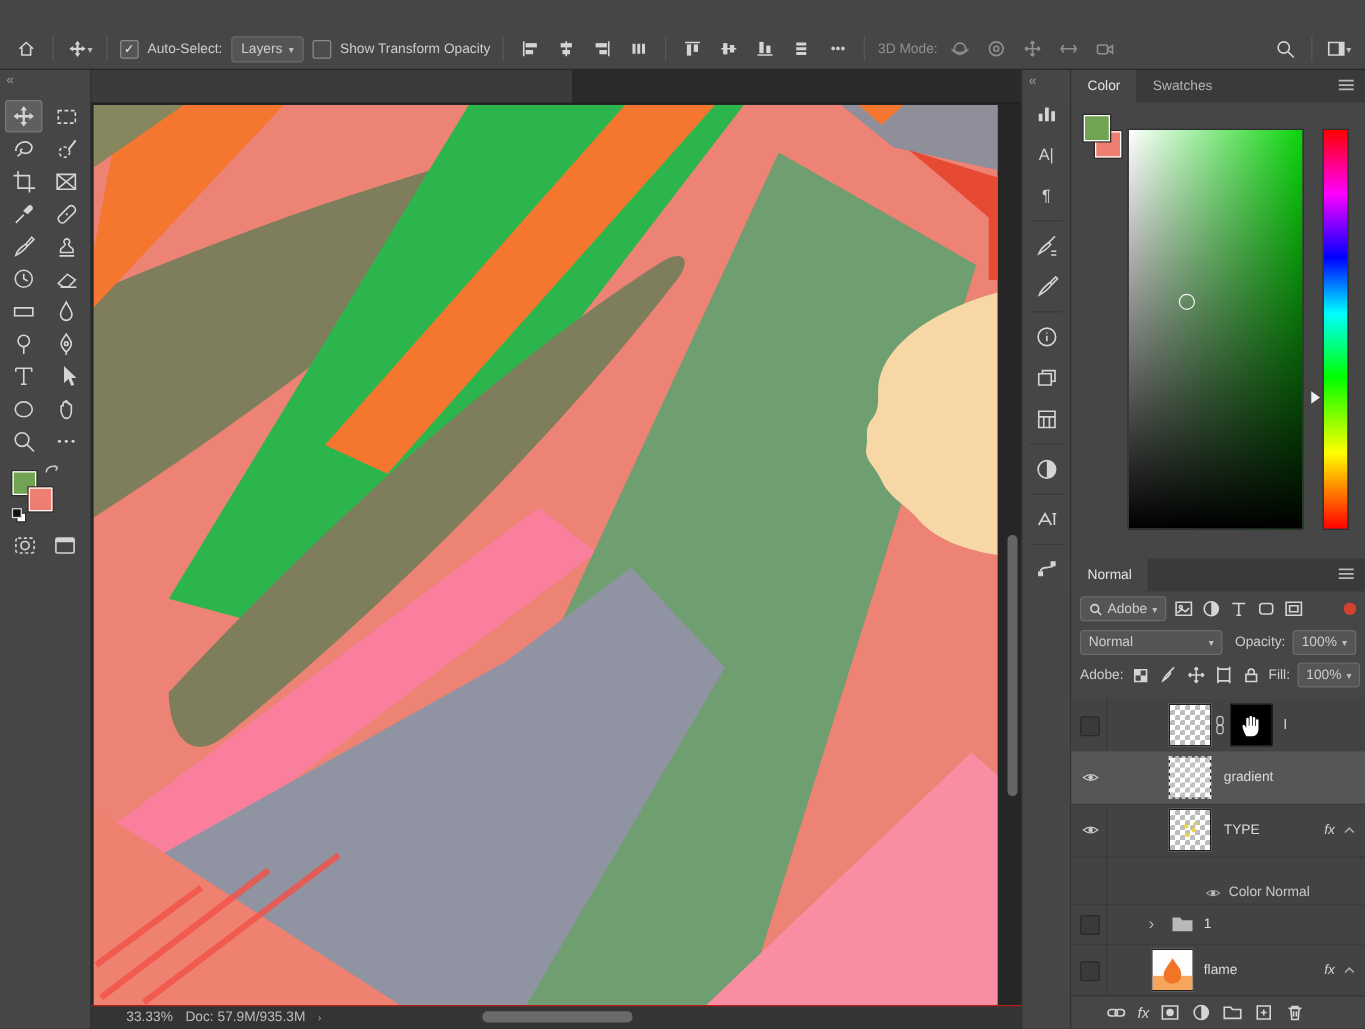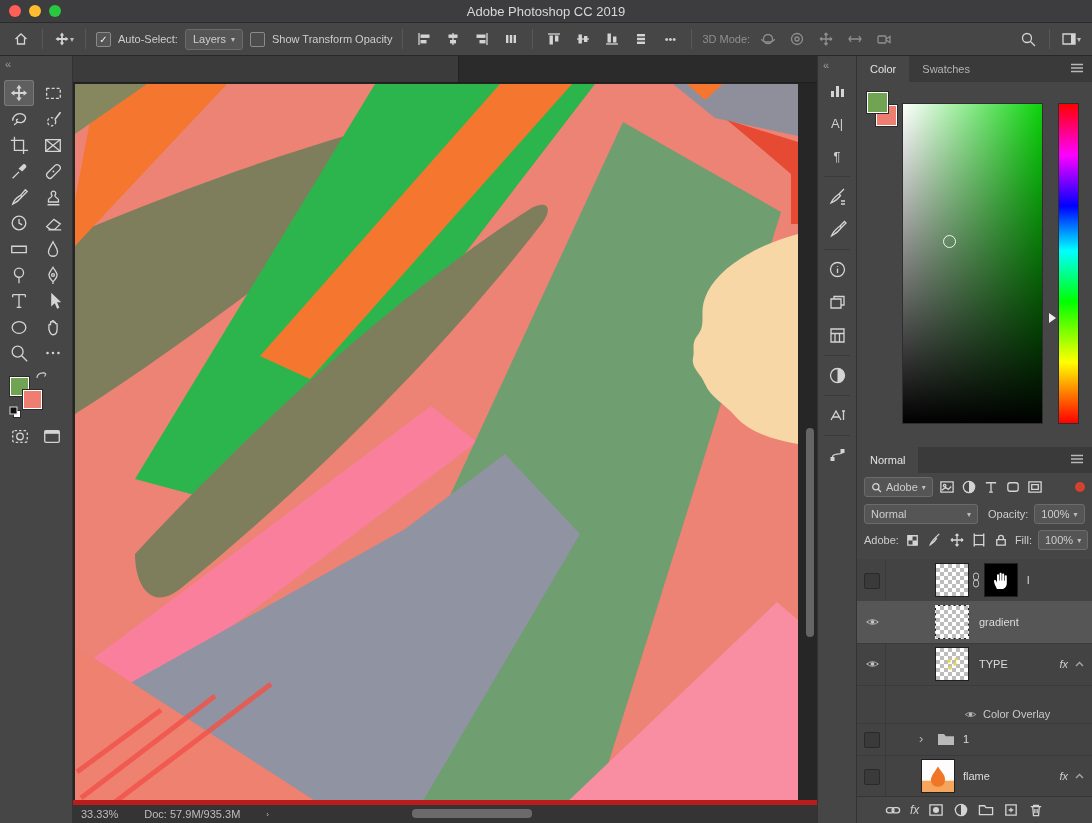--- a/index.html
+++ b/index.html
@@ -49,22 +49,22 @@
   .tb-bottom{position:absolute;top:370px;left:4px;width:64px;display:flex;justify-content:space-around}
 
   
   .docarea{position:absolute;left:73px;top:56px;right:274px;bottom:0;background:#262626}
   .tabbar{position:absolute;top:0;left:0;right:0;height:26px;background:#2b2b2b;border-bottom:1px solid #1e1e1e}
   .doctab{position:absolute;top:0;left:0;width:385px;height:26px;background:#3b3b3b;border-right:1px solid #222}
   .canvas{position:absolute;left:2px;top:28px;width:723px;height:722px;background:#ec8374}
   .canvas svg{display:block;width:100%;height:100%}
   .vscroll{position:absolute;right:1px;top:28px;width:14px;bottom:18px}
   .vthumb{position:absolute;left:3px;width:8px;top:344px;height:209px;background:#656565;border-radius:4px}
-  .statusbar{position:absolute;left:0;right:0;bottom:0;height:18px;background:#343434;border-top:5px solid #b91c1c;
-             display:flex;align-items:center;padding:0 8px;gap:26px;color:#bdbdbd}
+  .statusbar{position:absolute;left:0;right:0;bottom:0;height:18px;background:#343434;border-top:1px solid #b91c1c;
+             display:flex;align-items:center;padding:0 28px;gap:10px;color:#bdbdbd}
   .hscrolltrack{position:relative;flex:1 1 auto;height:10px;margin-left:30px}
   .hthumb{position:absolute;left:18%;width:120px;height:9px;top:0;background:#6a6a6a;border-radius:4px}
 
   
   .strip{position:absolute;right:236px;top:56px;width:38px;bottom:0;background:#464646;
          border-left:1px solid #333;display:flex;flex-direction:column;align-items:center;padding-top:3px}
   .strip .sc{color:#9c9c9c;font-size:11px;align-self:flex-start;margin-left:5px}
   .sbtn{width:28px;height:27px;display:flex;align-items:center;justify-content:center;border-radius:3px;margin-top:6px}
   .sicon{width:19px;height:19px}
   .sdiv{width:26px;height:1px;background:#3a3a3a;margin-top:6px}
@@ -113,28 +113,20 @@
   .fxwrap{position:absolute;right:8px;top:50%;transform:translateY(-50%);display:flex;align-items:center;gap:7px}
   .fxlabel{font-style:italic;color:#d0d0d0}
   .lp-bottom{position:absolute;bottom:0;left:0;right:0;height:26px;border-top:1px solid #363636;
              display:flex;align-items:center;gap:9px;padding:0 0 0 28px}
 </style>
 </head>
 <body>
 
 <div class="app">
 
-  <div class="titlebar">
-    <div class="lights">
-      <div class="light" style="background:#ff5f57"></div>
-      <div class="light" style="background:#febc2e"></div>
-      <div class="light" style="background:#28c840"></div>
-    </div>
-    <span>Adobe Photoshop CC 2019</span>
-  </div>
 
   <div class="optionsbar">
     <div class="obtn">
       <svg class="oicon" width="16" height="16" viewBox="0 0 16 16">
           <path d="M2.5 8 L8 3 L13.5 8 M4.5 7 V13 H11.5 V7"></path>
         </svg>
     </div>
     <div class="odiv"></div>
     <div class="obtn">
       <svg class="oicon" width="16" height="16" viewBox="0 0 16 16">
@@ -732,21 +724,21 @@
       </div>
 
 
       <div class="lrow" style="top:145px;height:19px">
         <div class="eyewell" style="left:105px;top:3px">
           <svg width="13" height="9" viewBox="0 0 16 12">
               <path d="M1,6 Q8,0.5 15,6 Q8,11.5 1,6 Z" fill="none" stroke="#c0c0c0"></path>
               <circle cx="8" cy="6" r="2.2" fill="#c0c0c0"></circle>
             </svg>
         </div>
-        <span class="lname" style="left:126px;color:#c9c9c9">Color Overlay</span>
+        <span class="lname" style="left:126px;color:#c9c9c9">Color Normal</span>
       </div>
 
       <div class="lrow" style="top:164px;height:32px">
         <div class="chkwell" style="top:9px"></div>
         <span style="position:absolute;left:62px;top:8px;color:#b5b5b5;font-size:13px">›</span>
         <div style="position:absolute;left:80px;top:9px">
           <svg width="18" height="14" viewBox="0 0 18 14">
               <path d="M1 2 H7 L8.8 4.2 H17 V13 H1 Z" fill="#b9b9b9"></path>
             </svg>
         </div>

